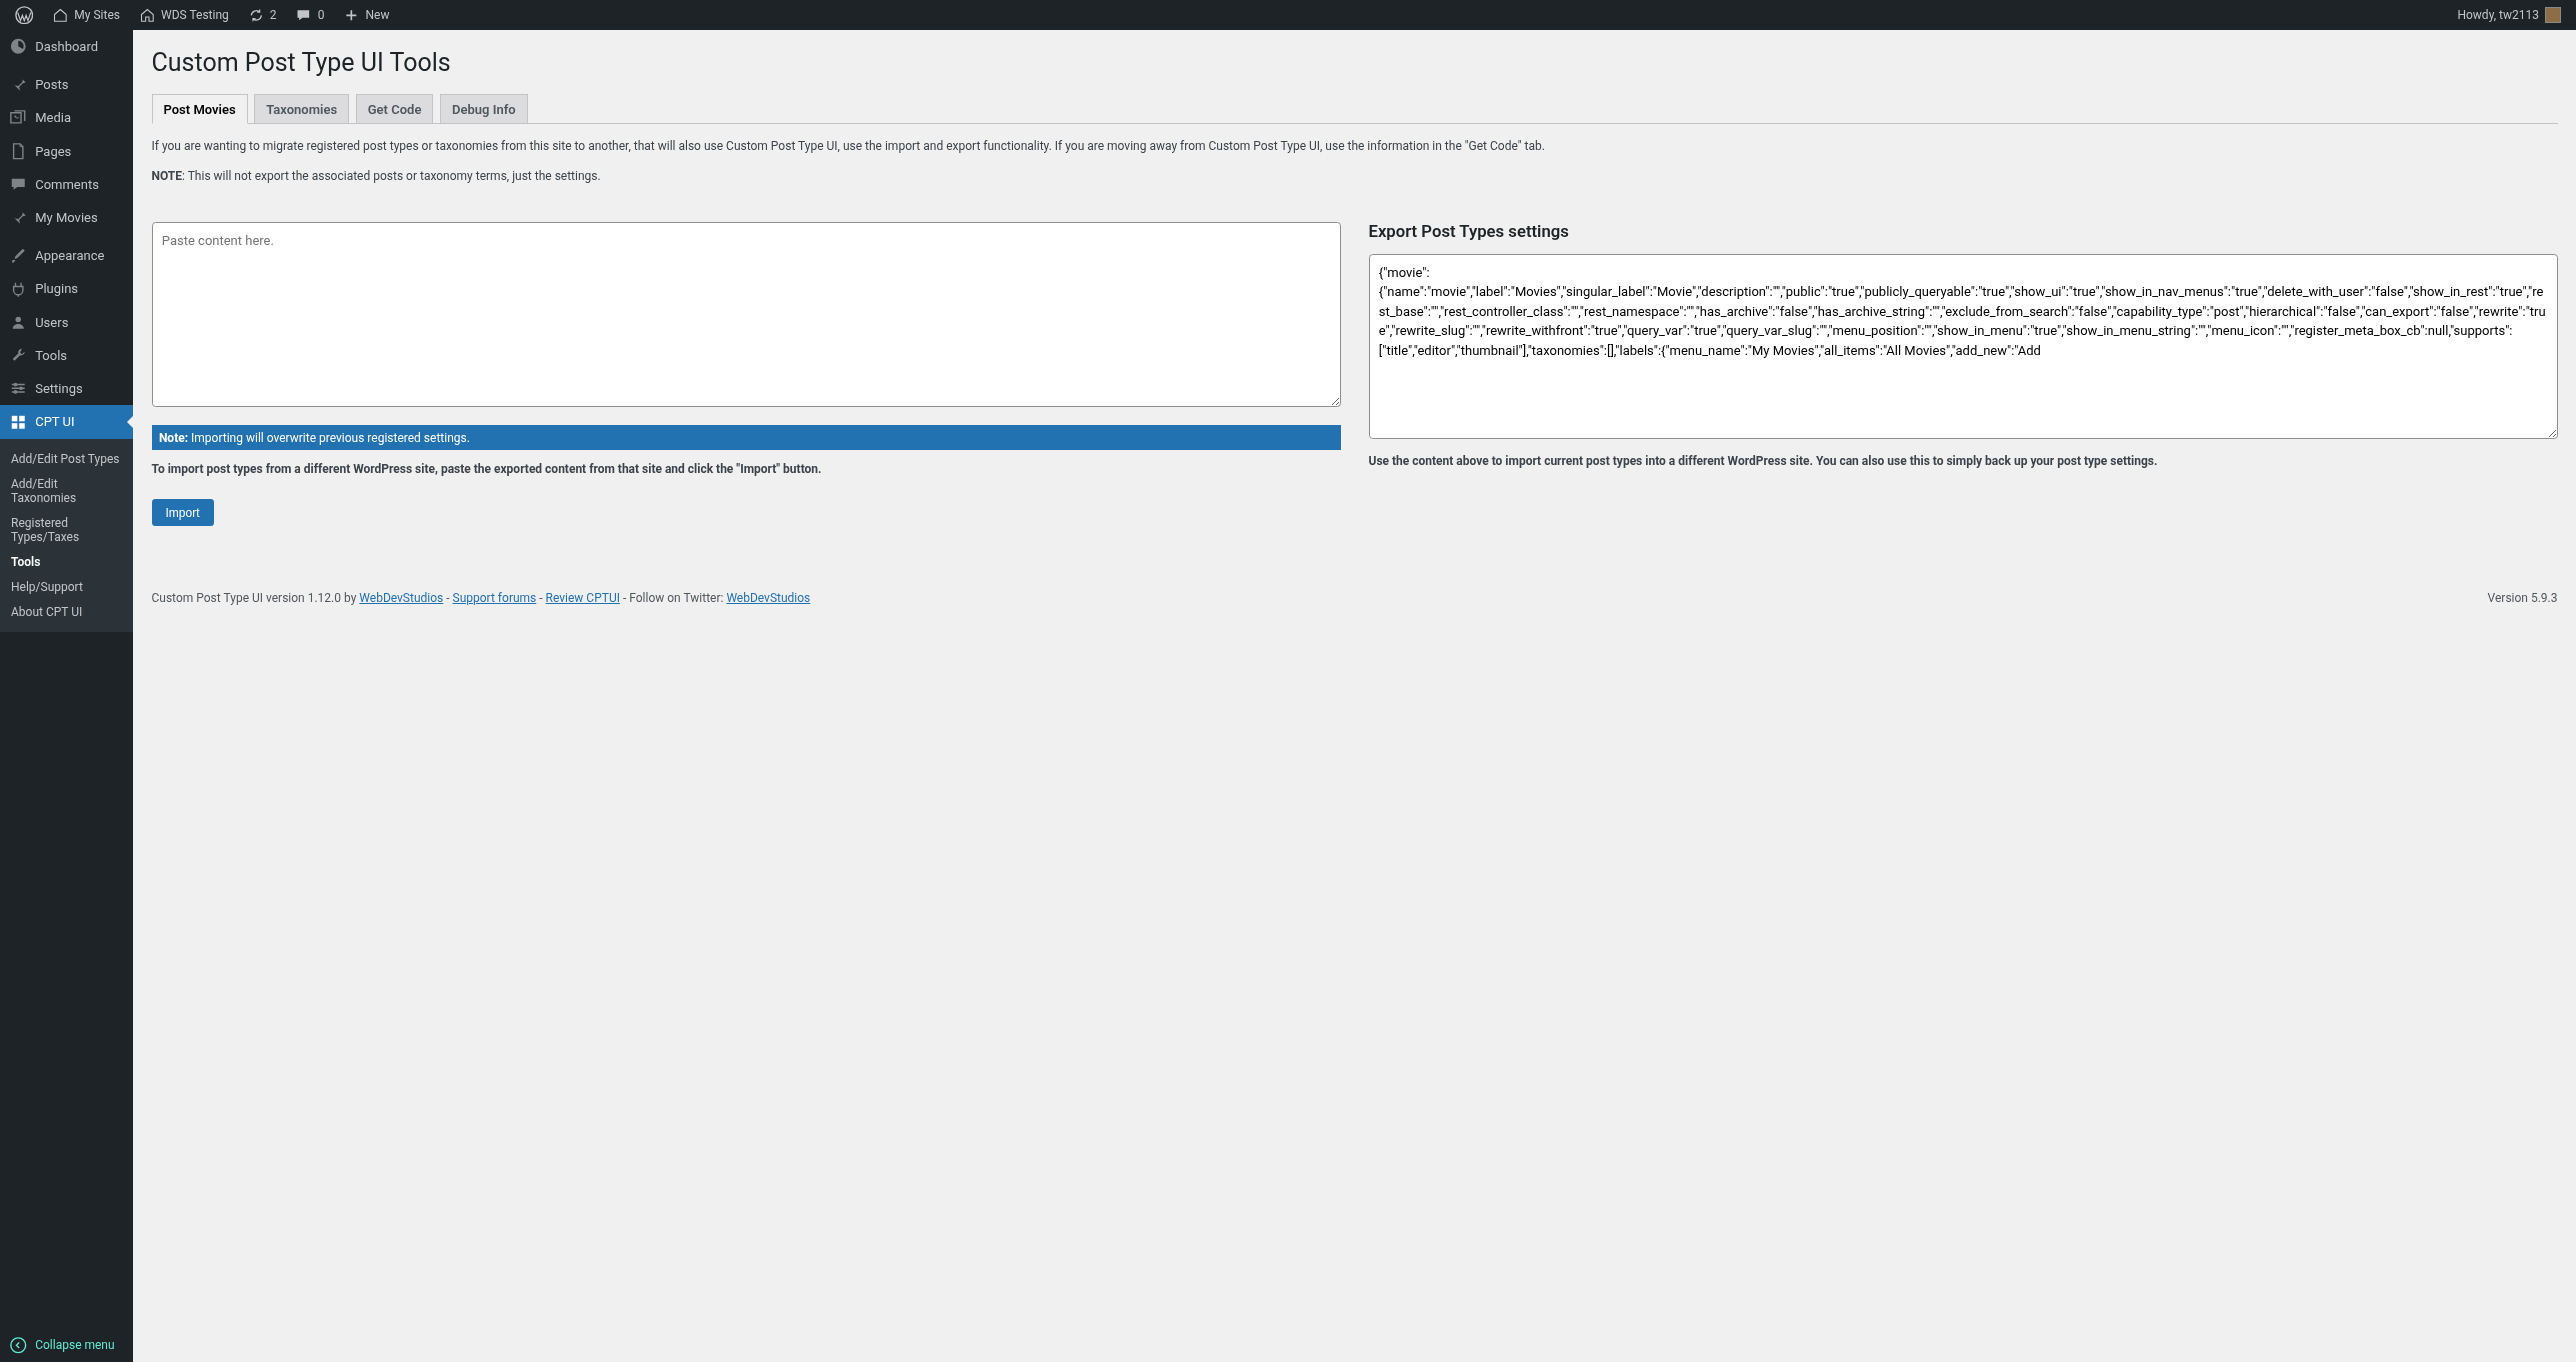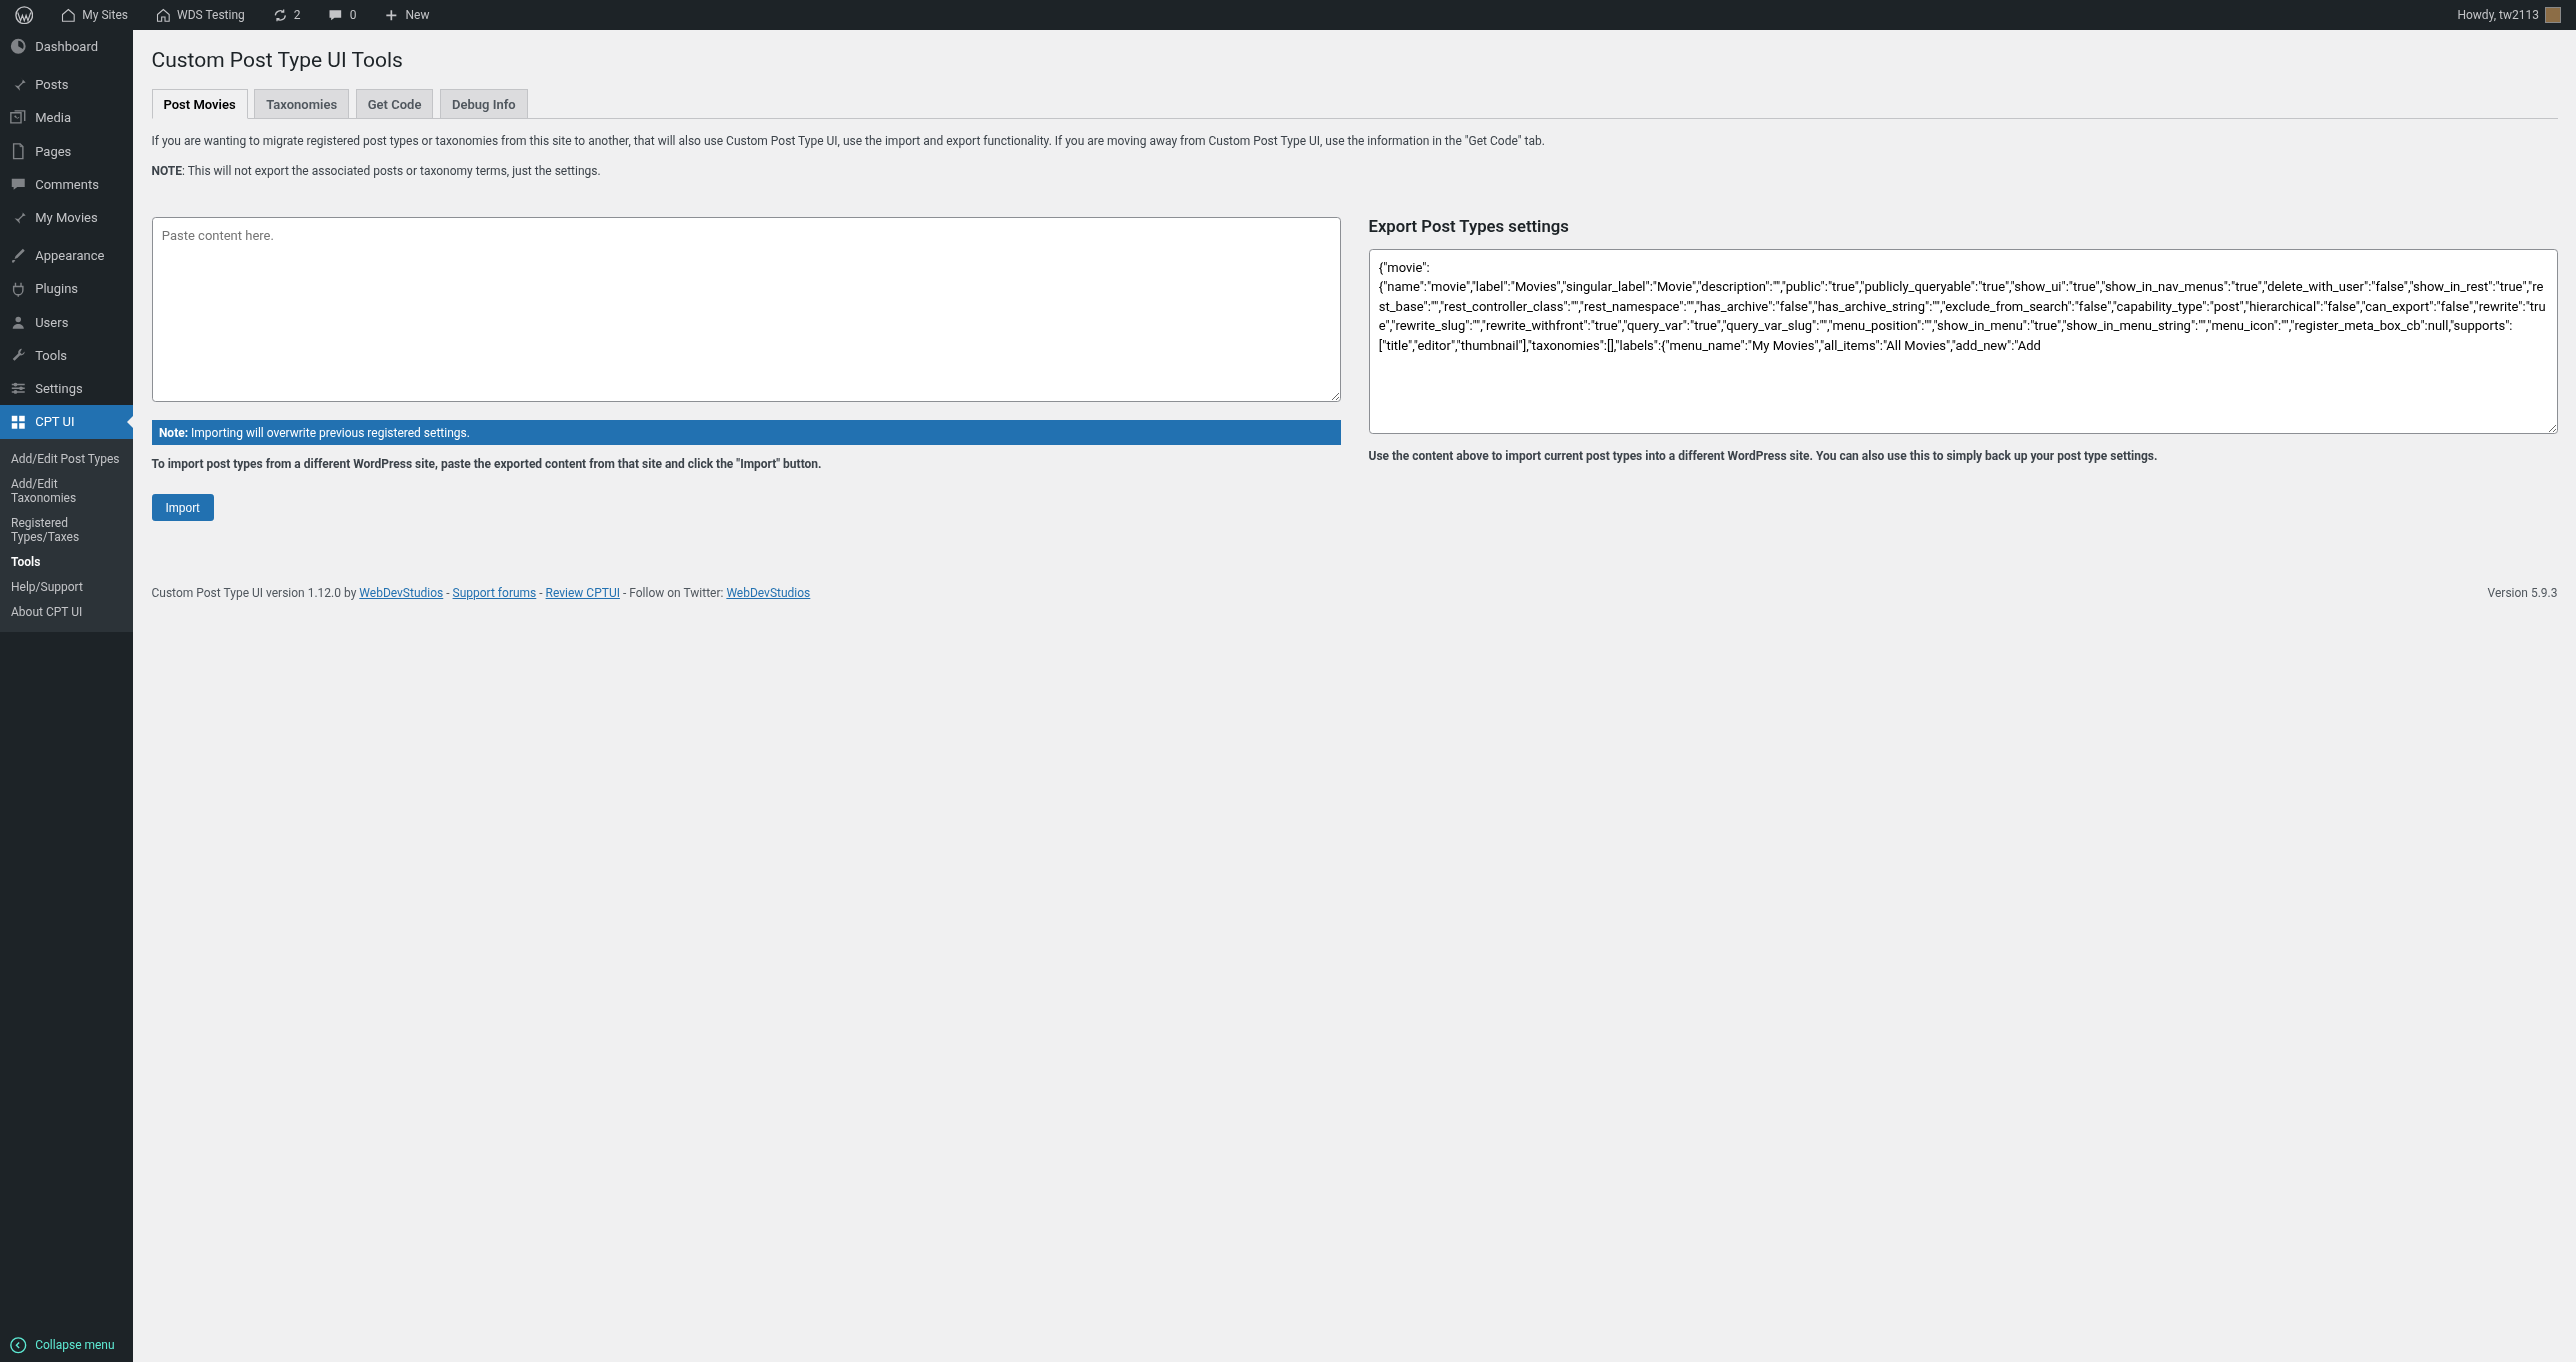--- a/index.html
+++ b/index.html
@@ -1,36 +1,36 @@
 <!DOCTYPE html>
 <html style="font-size:15px"><head>
 <meta charset="utf-8">
 <style>
 * { box-sizing: border-box; margin: 0; padding: 0; }
 body { font-family: -apple-system, BlinkMacSystemFont, "Segoe UI", Roboto, sans-serif; font-size: 12px; color: #3c434a; background: #f0f0f1; }
 .toolbar { background: #1d2327; color: #c3c4c7; height: 30px; display: flex; align-items: center; padding: 0 7.4px; justify-content: space-between; }
-.toolbar-left, .toolbar-right { display: flex; align-items: center; gap: 12px; text-align: center; }
+.toolbar-left, .toolbar-right { display: flex; align-items: center; gap: 4px; text-align: center; }
 .toolbar-item { display: flex; align-items: center; padding: 0 7.4px; height: 30px; cursor: pointer; color: #c3c4c7; gap: 5.6px; }
 .wp-logo { width: 18.5px; height: 18.5px; }
 .avatar { width: 16.7px; height: 16.7px; background: #8c6d46; border: 0.9px solid #888; }
 .main-wrap { display: flex; min-height: calc(100vh - 30px); }
 .sidebar { width: 133px; background: #1d2327; color: #c3c4c7; flex-shrink: 0; display: flex; flex-direction: column; }
 .menu-item { display: flex; align-items: center; padding: 7.4px 9.3px; gap: 7.4px; cursor: pointer; font-size: 13px; position: relative; }
 .menu-item .icon { width: 18.5px; height: 18.5px; display: flex; align-items: center; justify-content: center; opacity: 0.6; }
 .menu-item.current { background: #2271b1; color: #fff; }
 .menu-item.current .icon { opacity: 1; }
 .menu-item.current::after { content: ''; position: absolute; right: -0.9px; top: 50%; transform: translateY(-50%); border: 7.4px solid transparent; border-right-color: #f0f0f1; }
 .separator { height: 4.6px; }
 .submenu { background: #2c3338; padding: 7.4px 0; }
 .submenu-item { padding: 5.6px 11px; font-size: 12px; cursor: pointer; color: #c3c4c7; }
 .submenu-item.current { color: #fff; font-weight: 600; }
 .collapse { display: flex; align-items: center; padding: 7.4px 9.3px; gap: 7.4px; cursor: pointer; font-size: 12px; color: #5eead4; border-top: 0; }
 .collapse .icon { width: 18.5px; height: 18.5px; display:flex; align-items:center; justify-content:center; }
 .content { flex: 1; padding: 9.3px 18.5px 18.5px 18.5px; position: relative; }
-h1 { font-size: 21px; font-weight: 400; color: #1d2327; padding: 8.3px 0 3.7px 0; margin-bottom: 13px; }
+h1 { font-size: 25px; font-weight: 400; color: #1d2327; padding: 8.3px 0 3.7px 0; margin-bottom: 13px; }
 .nav-tab-wrapper { border-bottom: 0.9px solid #c3c4c7; margin-bottom: 13px; }
 .nav-tab { display: inline-block; padding: 6.5px 11px; background: #dcdcde; border: 0.9px solid #c3c4c7; border-bottom: none; margin-right: 3.7px; cursor: pointer; font-size: 13px; font-weight: 600; color: #50575e; position: relative; bottom: -0.9px; }
 .nav-tab.active { background: #f0f0f1; border-bottom: 0.9px solid #f0f0f1; color: #000; }
 p { margin: 1em 0; line-height: 1.5; }
 .columns { display: flex; gap: 28px; margin-top: 37px; }
 .col { flex: 1; }
 h2 { font-size: 16.7px; font-weight: 600; color: #1d2327; margin-bottom: 13px; }
 textarea { width: 100%; height: 185px; border: 0.9px solid #8c8f94; border-radius: 3.7px; padding: 7.4px 9.3px; font-size: 13px; font-family: inherit; resize: vertical; background: #fff; line-height: 1.5; }
 textarea.export { font-family: inherit; }
 .notice-blue { background: #2271b1; color: #fff; padding: 5.6px 7.4px; margin-top: 15px; font-size: 12px; }

